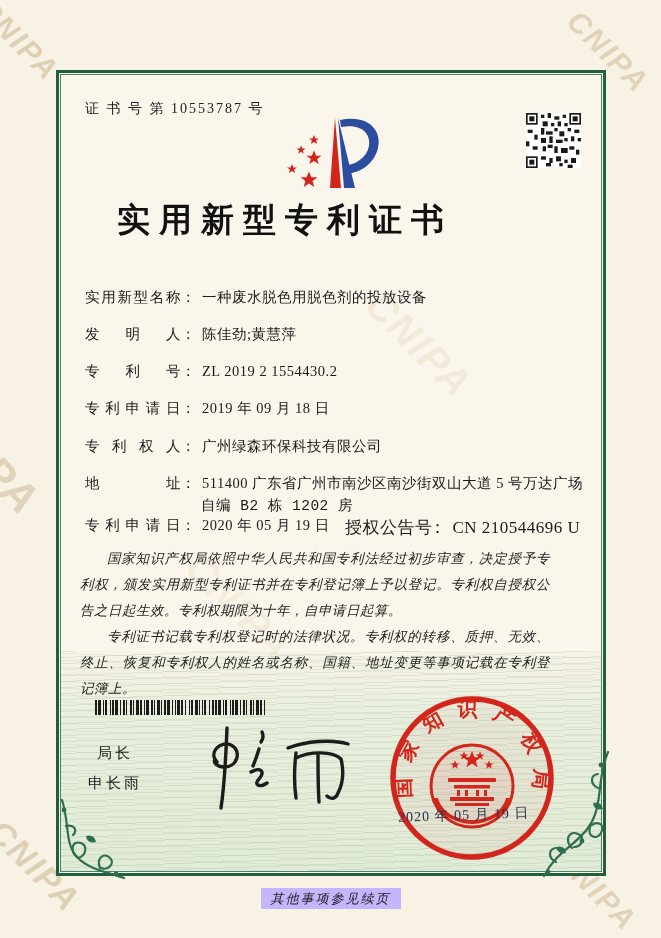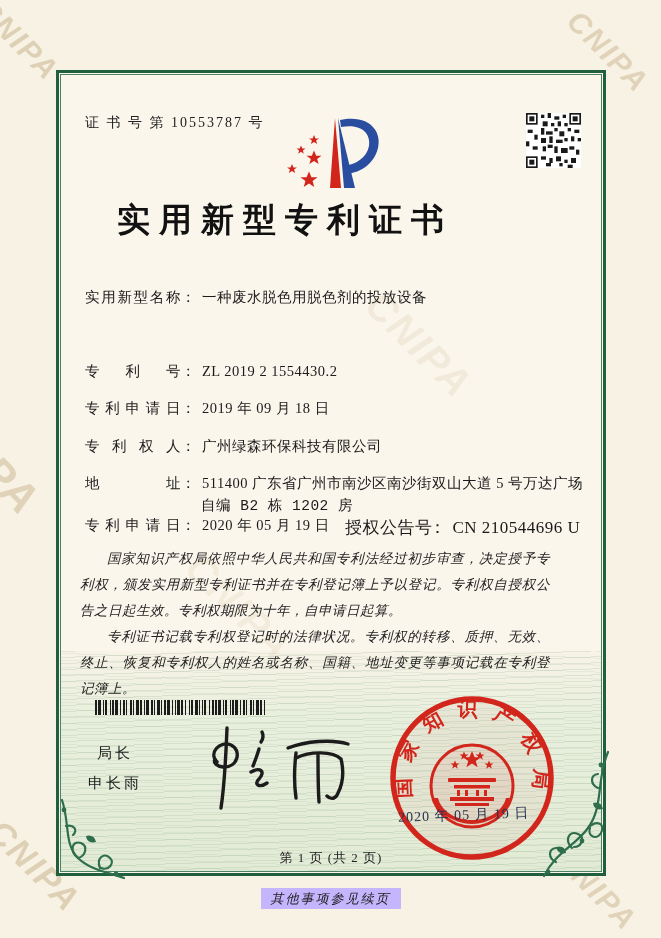--- a/index.html
+++ b/index.html
@@ -16,21 +16,21 @@
          border:3px solid #20603f;background:#fbf6ec;z-index:2;box-sizing:border-box;}
   .frame-line{position:absolute;inset:1px;border:1px solid #4e8266;pointer-events:none;}
   .guilloche{position:absolute;left:2px;right:2px;bottom:2px;height:220px;
      background:
        repeating-linear-gradient(178deg, rgba(110,150,115,0.16) 0 1px, rgba(0,0,0,0) 1px 6px),
        repeating-linear-gradient(2deg, rgba(110,150,115,0.10) 0 1px, rgba(0,0,0,0) 1px 7px),
        linear-gradient(180deg, rgba(248,243,231,1) 0%, #e9efdd 30%, #e2ebd6 100%);}
 
   .content{position:absolute;inset:0;z-index:3;}
 
-  .cert-no{position:absolute;left:85px;top:114px;font-size:14px;letter-spacing:2px;color:#222;}
+  .cert-no{position:absolute;left:85px;top:100px;font-size:14px;letter-spacing:2px;color:#222;}
   .logo{position:absolute;left:278px;top:110px;}
   .qr{position:absolute;left:526px;top:113px;}
   .title{position:absolute;left:0;top:198px;width:570px;text-align:center;
          font-size:33px;font-weight:bold;letter-spacing:9px;color:#111;}
 
   .row{position:absolute;left:85px;font-size:14.5px;color:#1b1b1b;white-space:nowrap;letter-spacing:0.5px;}
   .flabel{display:inline-block;width:96px;text-align:justify;text-align-last:justify;}
   .fvalue{margin-left:6px;}
   .row-right{position:absolute;left:345px;font-size:17px;color:#1b1b1b;white-space:nowrap;letter-spacing:0.5px;}
   .flabel-sm{display:inline-block;width:84px;text-align:justify;text-align-last:justify;}
@@ -142,20 +142,23 @@
         <rect x="20" y="30" width="2" height="2"></rect>
           <rect x="25" y="31" width="3" height="2"></rect>
       </g>
     </svg>
 
     <div class="title">实用新型专利证书</div>
 
     <div class="row" style="top:288px;">
       <span class="flabel">实用新型名称</span><span>：</span><span class="fvalue">一种废水脱色用脱色剂的投放设备</span>
     </div>
+    <div class="row" style="top:325px;">
+      <span class="flabel">发明人</span><span>：</span><span class="fvalue">陈佳劲;黄慧萍</span>
+    </div>
     <div class="row" style="top:362px;">
       <span class="flabel">专利号</span><span>：</span><span class="fvalue">ZL 2019 2 1554430.2</span>
     </div>
     <div class="row" style="top:399px;">
       <span class="flabel">专利申请日</span><span>：</span><span class="fvalue">2019 年 09 月 18 日</span>
     </div>
     <div class="row" style="top:437px;">
       <span class="flabel">专利权人</span><span>：</span><span class="fvalue">广州绿森环保科技有限公司</span>
     </div>
     <div class="row" style="top:474px;">
@@ -220,21 +223,20 @@
         <rect x="-15" y="12" width="3" height="6"></rect>
           <rect x="-7" y="12" width="3" height="6"></rect>
         <rect x="4" y="12" width="3" height="6"></rect>
           <rect x="12" y="12" width="3" height="6"></rect>
         <rect x="-22" y="19" width="44" height="4"></rect>
         <rect x="-17" y="25" width="34" height="3"></rect>
       </g>
     </svg>
     <div class="seal-date">2020 年 05 月 19 日</div>
 
-    <div class="page-num">第 1 页 (共 2 页)</div>
   </div>
 
   <svg class="ornament" style="left:538px;top:748px;" width="76" height="132" viewBox="0 0 76 132">
     <g fill="none" stroke="#2f6e4c" stroke-width="2.2" stroke-linecap="round">
       <path d="M70,4 C58,32 66,58 50,80 C38,97 18,104 6,128"></path>
       <path d="M50,80 C59,71 68,76 63,85 C59,92 49,89 52,80"></path>
       <path d="M34,100 C26,92 31,82 40,86 C47,89 44,99 36,99"></path>
       <path d="M60,40 C52,36 52,27 60,26"></path>
       <path d="M18,114 C10,110 10,101 18,100"></path>
     </g>

